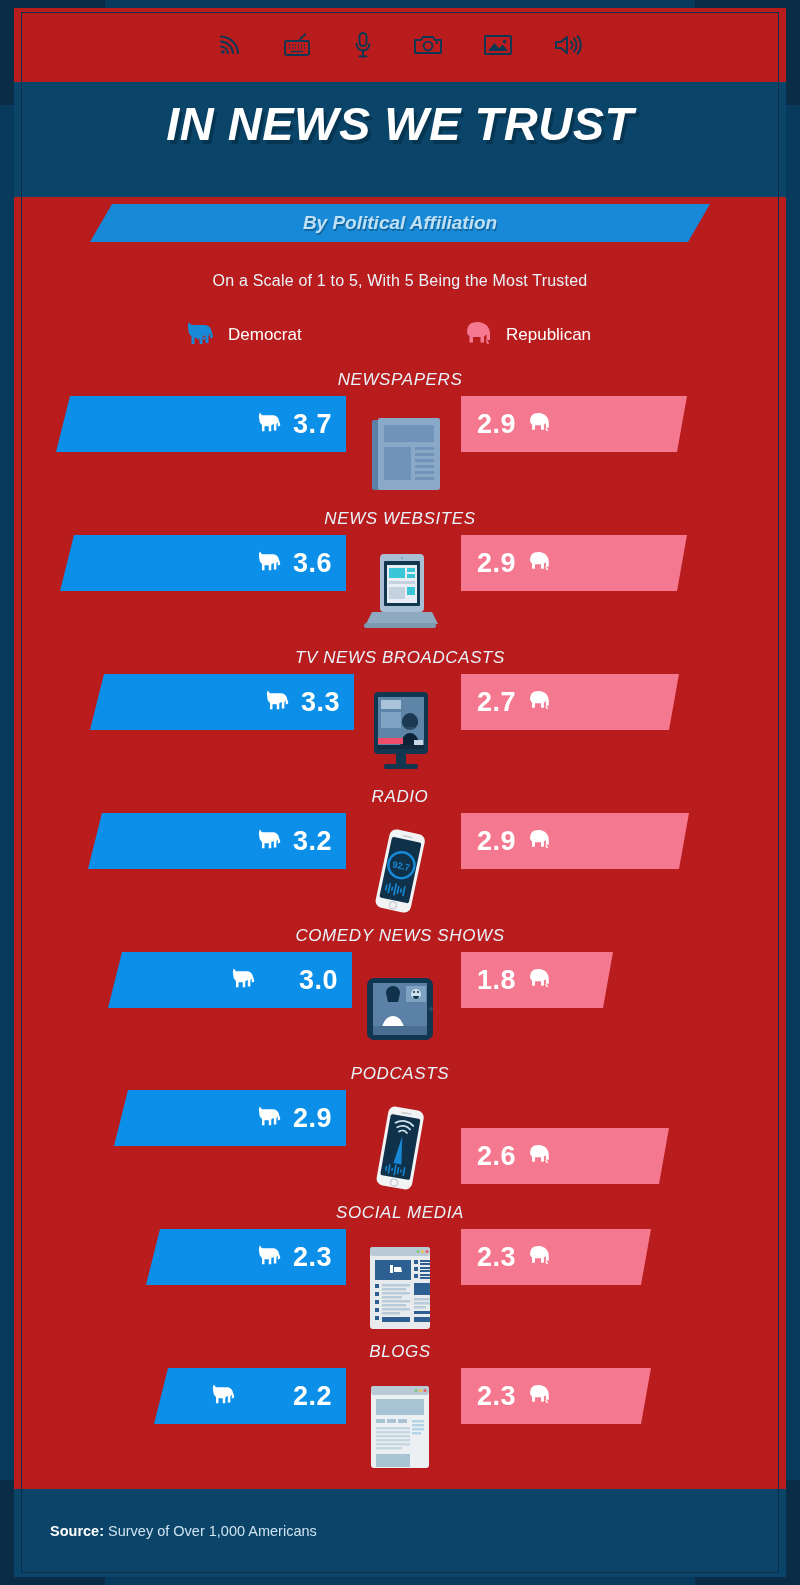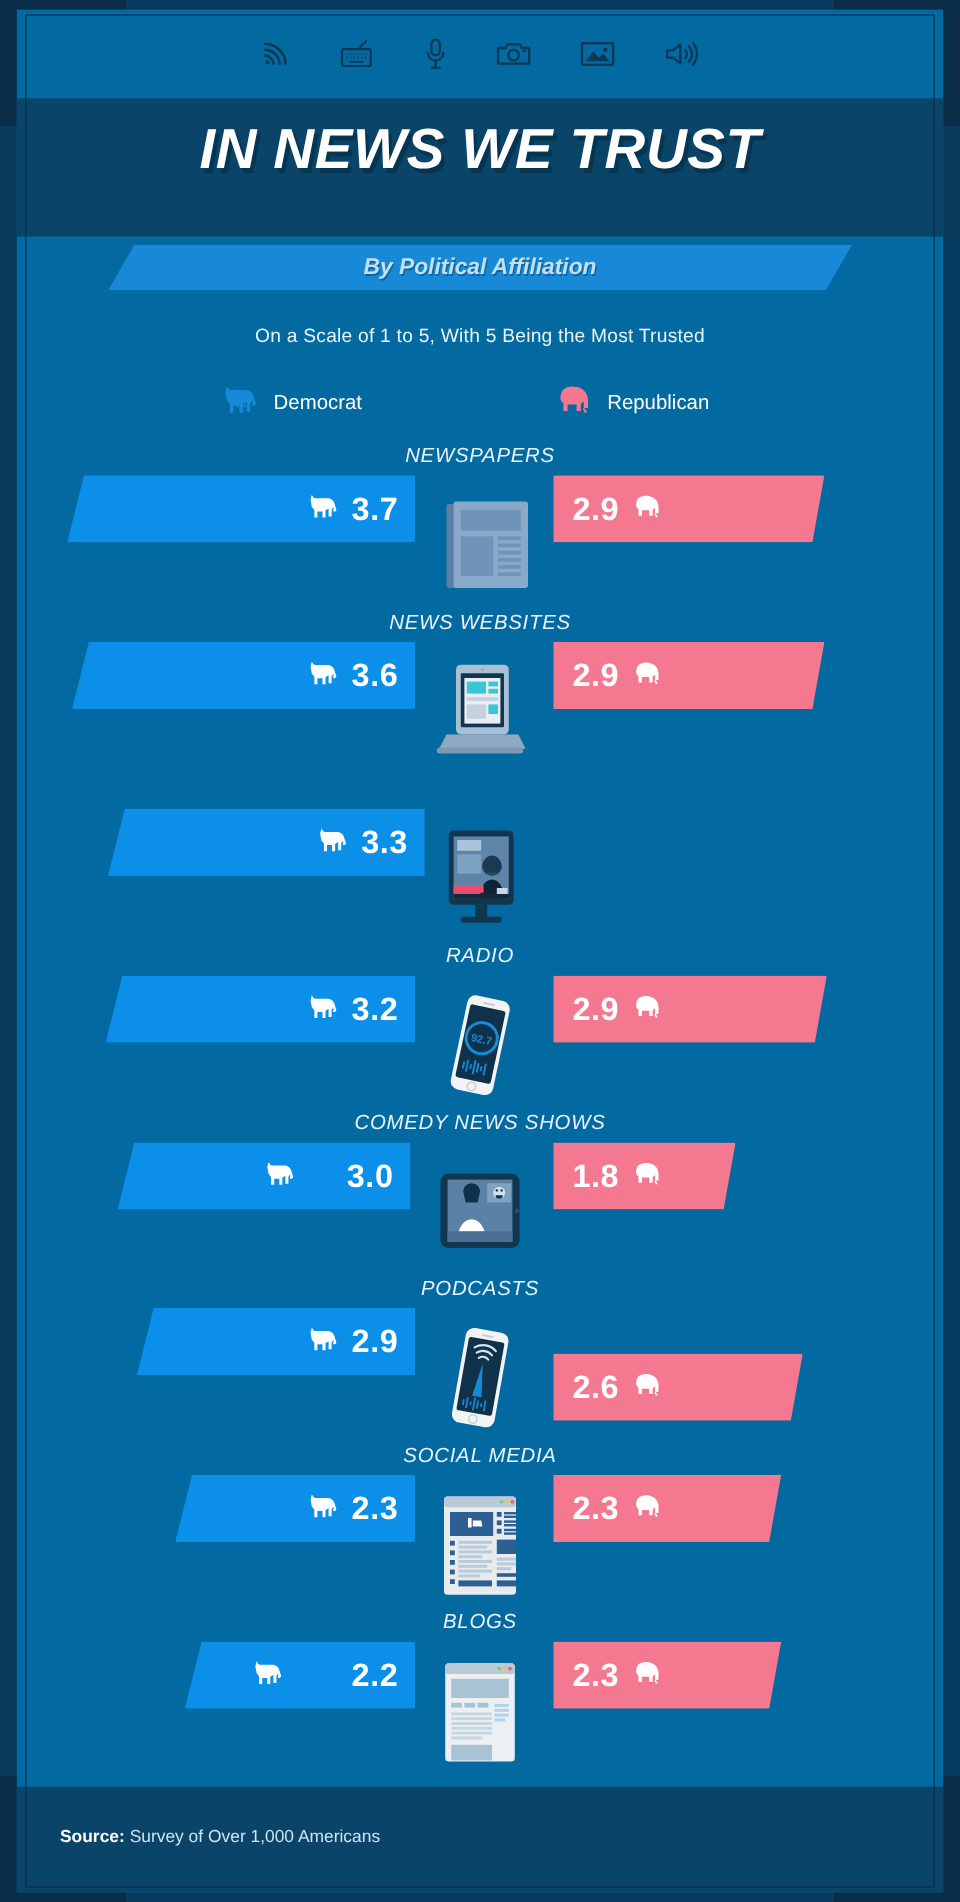--- a/index.html
+++ b/index.html
@@ -24,21 +24,21 @@
 
   
   .frame{
     position:absolute;left:21px;top:12px;right:21px;bottom:12px;
     border:1px solid #0b2f4b;box-sizing:border-box;pointer-events:none;
   }
 
   
   .canvas{
     position:absolute;left:14px;top:8px;width:772px;height:1569px;
-    background:#0369a1;
+    background:#b91c1c;
   }
 
   
   .iconstrip{
     position:absolute;left:0;top:0;width:772px;height:74px;
     display:flex;align-items:center;justify-content:center;gap:40px;
   }
   .iconstrip svg{display:block;}
 
   
@@ -314,20 +314,21 @@
             <svg width="26" height="22" viewBox="0 0 64 52" fill="#ffffff">
                 <path d="M14 10C20 4 30 3 38 5c12 3 18 12 18 22v13h-7V29l-5 4v12h-7V34H22v11h-7V32c-3-2-5-5-5-9 0-5 2-10 4-13z"></path>
                 <path d="M49 40c3 2 5 5 5 8h-4c0-3-1-5-3-6z"></path>
               </svg>
           </span>
         </div>
       </div>
     </div>
 
     <div class="row" style="top:640px;">
+      <div class="rowlabel">TV NEWS BROADCASTS</div>
       <div class="bars">
         <div class="bar-dem" style="left:76px;width:264px;clip-path:polygon(14px 0,264px 0,264px 56px,0 56px);">
           <span class="bar-icon">
             <svg width="26" height="22" viewBox="0 0 60 52" fill="#ffffff">
                 <path d="M4 16c-1-4 1-9 3-11 1 3 3 5 6 5h24c7 0 13 5 14 12l3 9c1 3-1 5-3 5h-3l1-9-4 5v14h-6V30l-6 4v14h-6V36H17v12h-6V33l-5-6z"></path>
                 <path d="M6 3l4 9-6 2z"></path>
               </svg>
           </span>
           <span class="bar-val">3.3</span>
         </div>
@@ -339,20 +340,29 @@
             <rect x="33" y="22" width="20" height="16" fill="#7ea2c2"></rect>
             <path d="M52 59c0-9 4-16 10-16s10 7 10 16z" fill="#0d2438"></path>
             <circle cx="62" cy="32" r="8" fill="#2a4a63"></circle>
             <path d="M54 32c0-5 4-9 8-9s8 4 8 9c0 3-2 5-4 5h-8c-2 0-4-2-4-5z" fill="#1b3a52"></path>
             <rect x="30" y="48" width="25" height="6" fill="#ef4b6b"></rect>
             <rect x="30" y="55" width="46" height="4" fill="#14293d"></rect>
             <rect x="66" y="50" width="9" height="5" fill="#c9d8e4"></rect>
             <rect x="48" y="64" width="10" height="11" fill="#11364f"></rect>
             <rect x="36" y="74" width="34" height="5" rx="2" fill="#11364f"></rect>
           </svg>
+        </div>
+        <div class="bar-rep" style="left:447px;width:218px;clip-path:polygon(0 0,218px 0,208px 56px,0 56px);">
+          <span class="bar-val">2.7</span>
+          <span class="bar-icon">
+            <svg width="26" height="22" viewBox="0 0 64 52" fill="#ffffff">
+                <path d="M14 10C20 4 30 3 38 5c12 3 18 12 18 22v13h-7V29l-5 4v12h-7V34H22v11h-7V32c-3-2-5-5-5-9 0-5 2-10 4-13z"></path>
+                <path d="M49 40c3 2 5 5 5 8h-4c0-3-1-5-3-6z"></path>
+              </svg>
+          </span>
         </div>
       </div>
     </div>
 
     <div class="row" style="top:779px;">
       <div class="rowlabel">RADIO</div>
       <div class="bars">
         <div class="bar-dem" style="left:74px;width:258px;clip-path:polygon(14px 0,258px 0,258px 56px,0 56px);">
           <span class="bar-icon">
             <svg width="26" height="22" viewBox="0 0 60 52" fill="#ffffff">
@@ -391,21 +401,21 @@
                 <path d="M49 40c3 2 5 5 5 8h-4c0-3-1-5-3-6z"></path>
               </svg>
           </span>
         </div>
       </div>
     </div>
 
     <div class="row" style="top:918px;">
       <div class="rowlabel">COMEDY NEWS SHOWS</div>
       <div class="bars">
-        <div class="bar-dem" style="left:84px;width:244px;clip-path:polygon(14px 0,244px 0,244px 56px,0 56px);gap:32px;">
+        <div class="bar-dem" style="left:94px;width:244px;clip-path:polygon(14px 0,244px 0,244px 56px,0 56px);gap:32px;">
           <span class="bar-icon">
             <svg width="26" height="22" viewBox="0 0 60 52" fill="#ffffff">
                 <path d="M4 16c-1-4 1-9 3-11 1 3 3 5 6 5h24c7 0 13 5 14 12l3 9c1 3-1 5-3 5h-3l1-9-4 5v14h-6V30l-6 4v14h-6V36H17v12h-6V33l-5-6z"></path>
                 <path d="M6 3l4 9-6 2z"></path>
               </svg>
           </span>
           <span class="bar-val">3.0</span>
         </div>
         <div class="centerimg">
           <svg width="104" height="86" viewBox="0 0 104 86">

